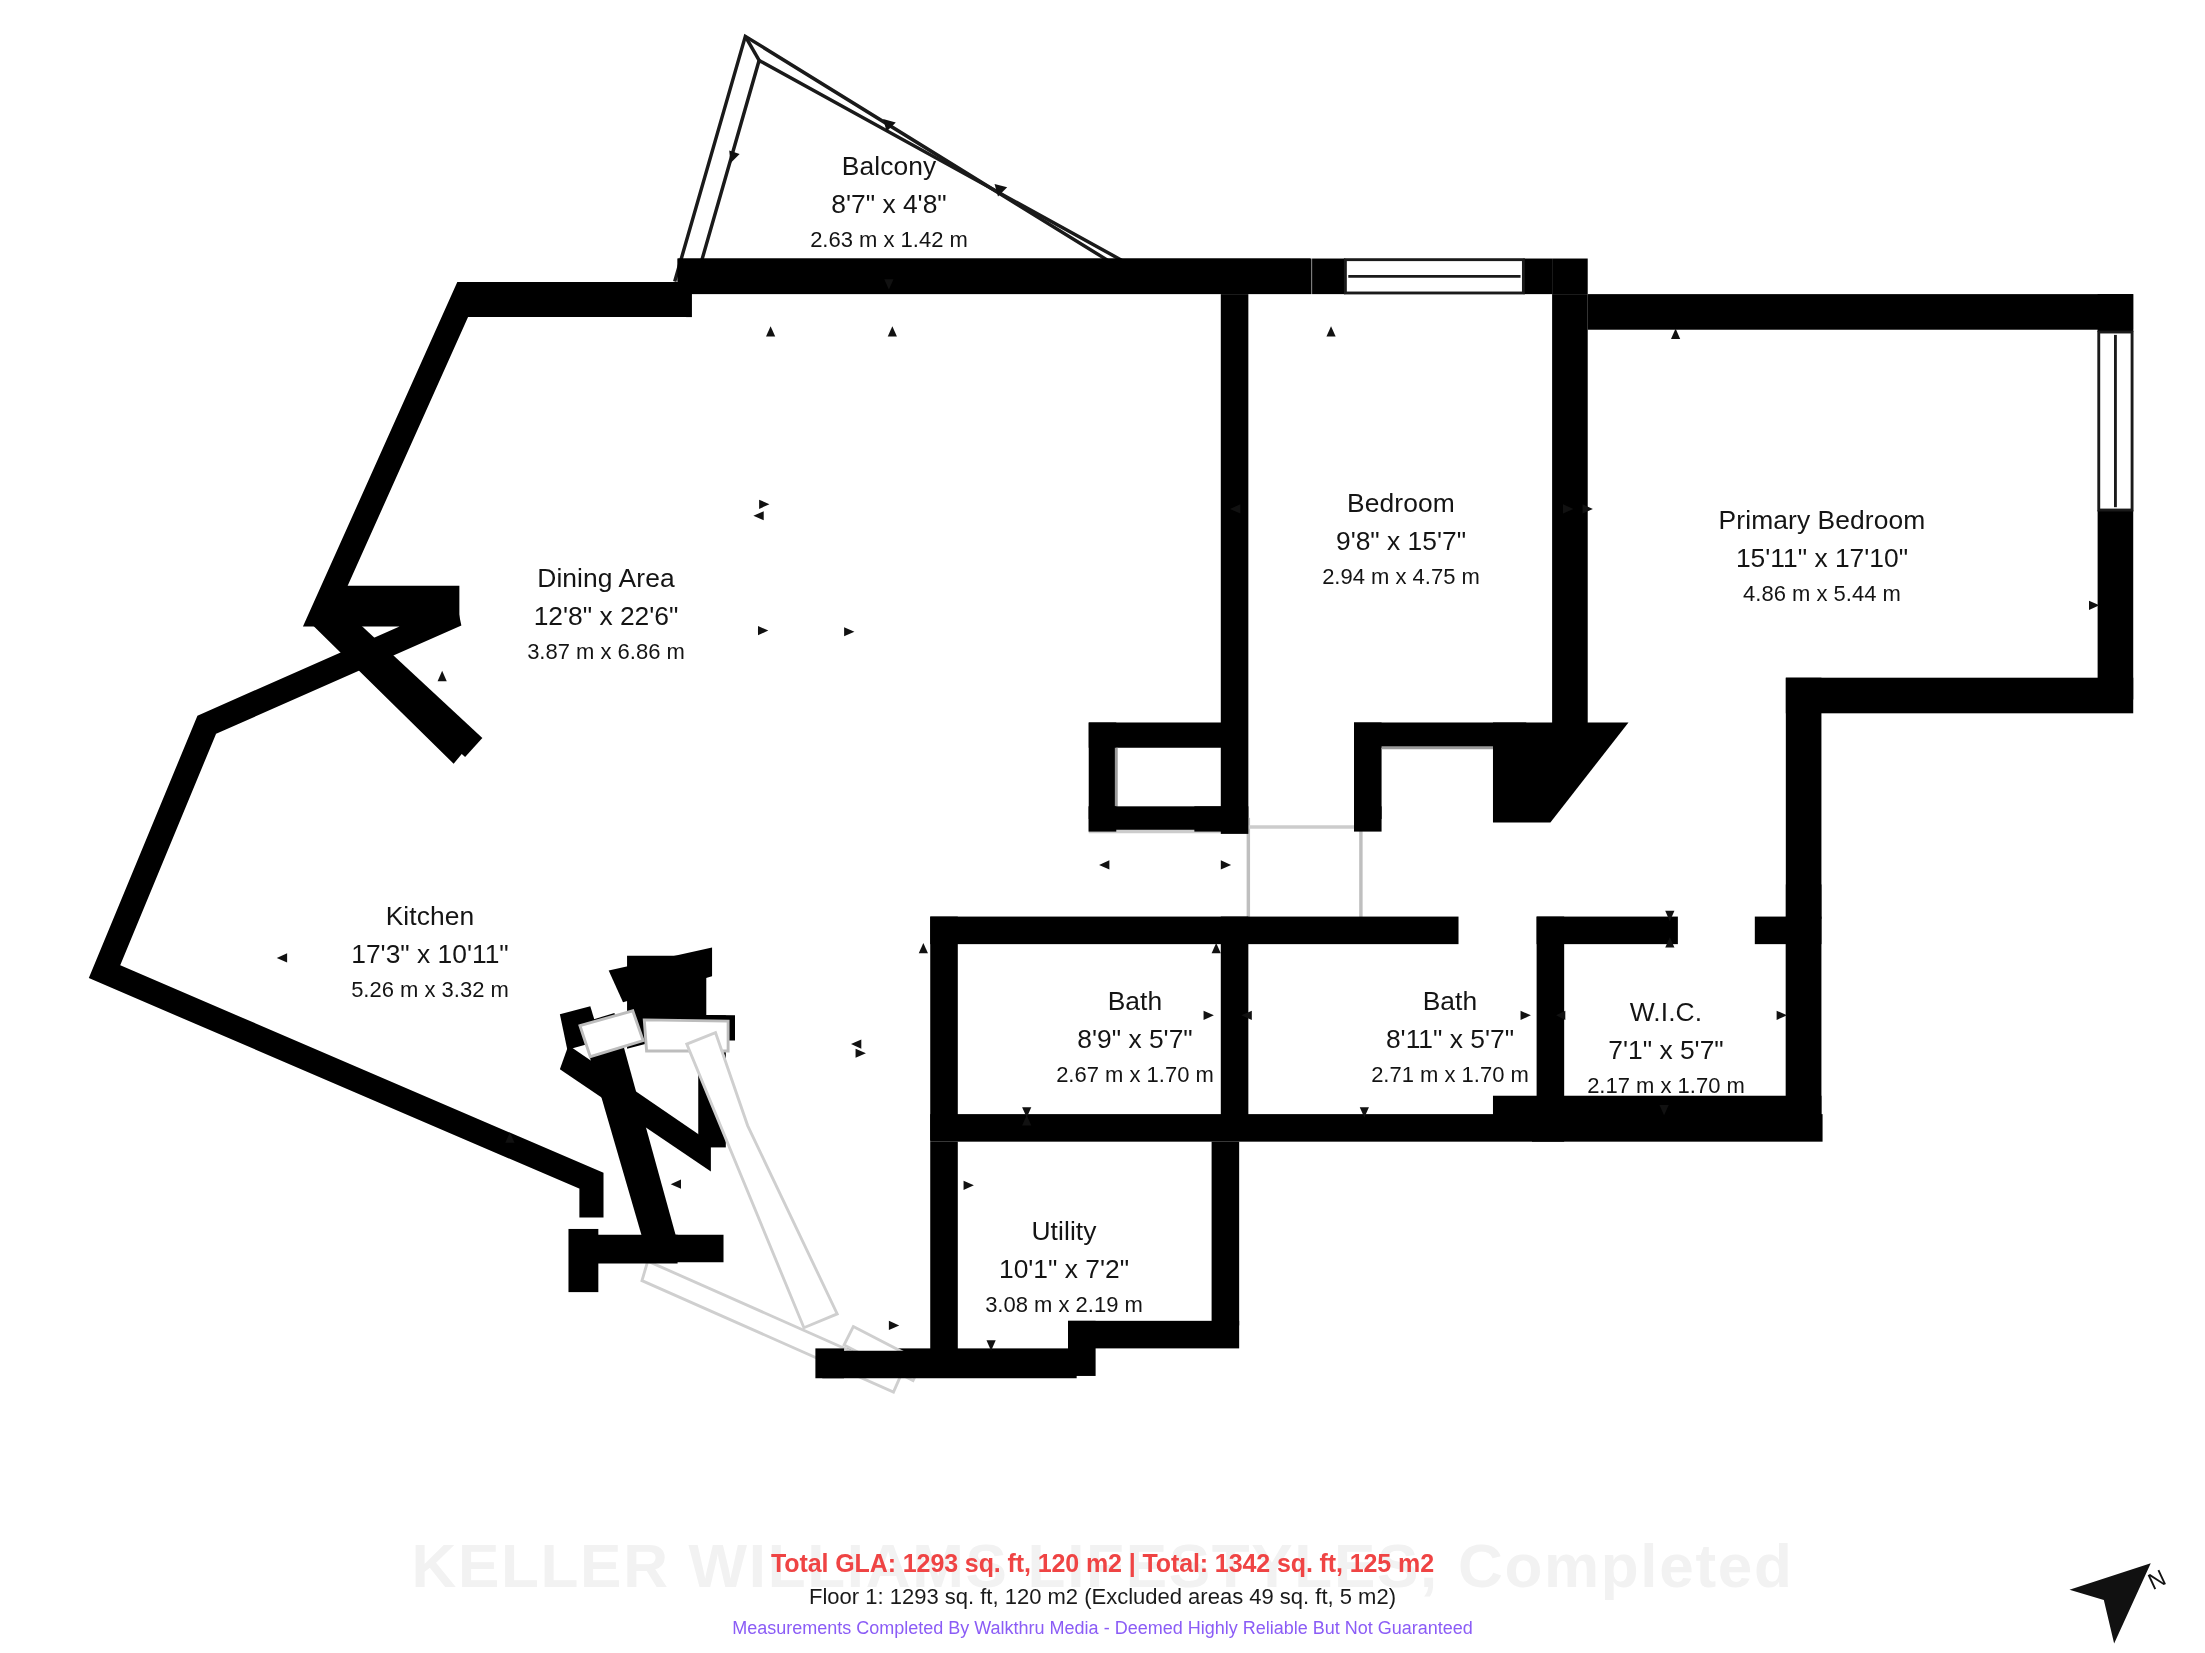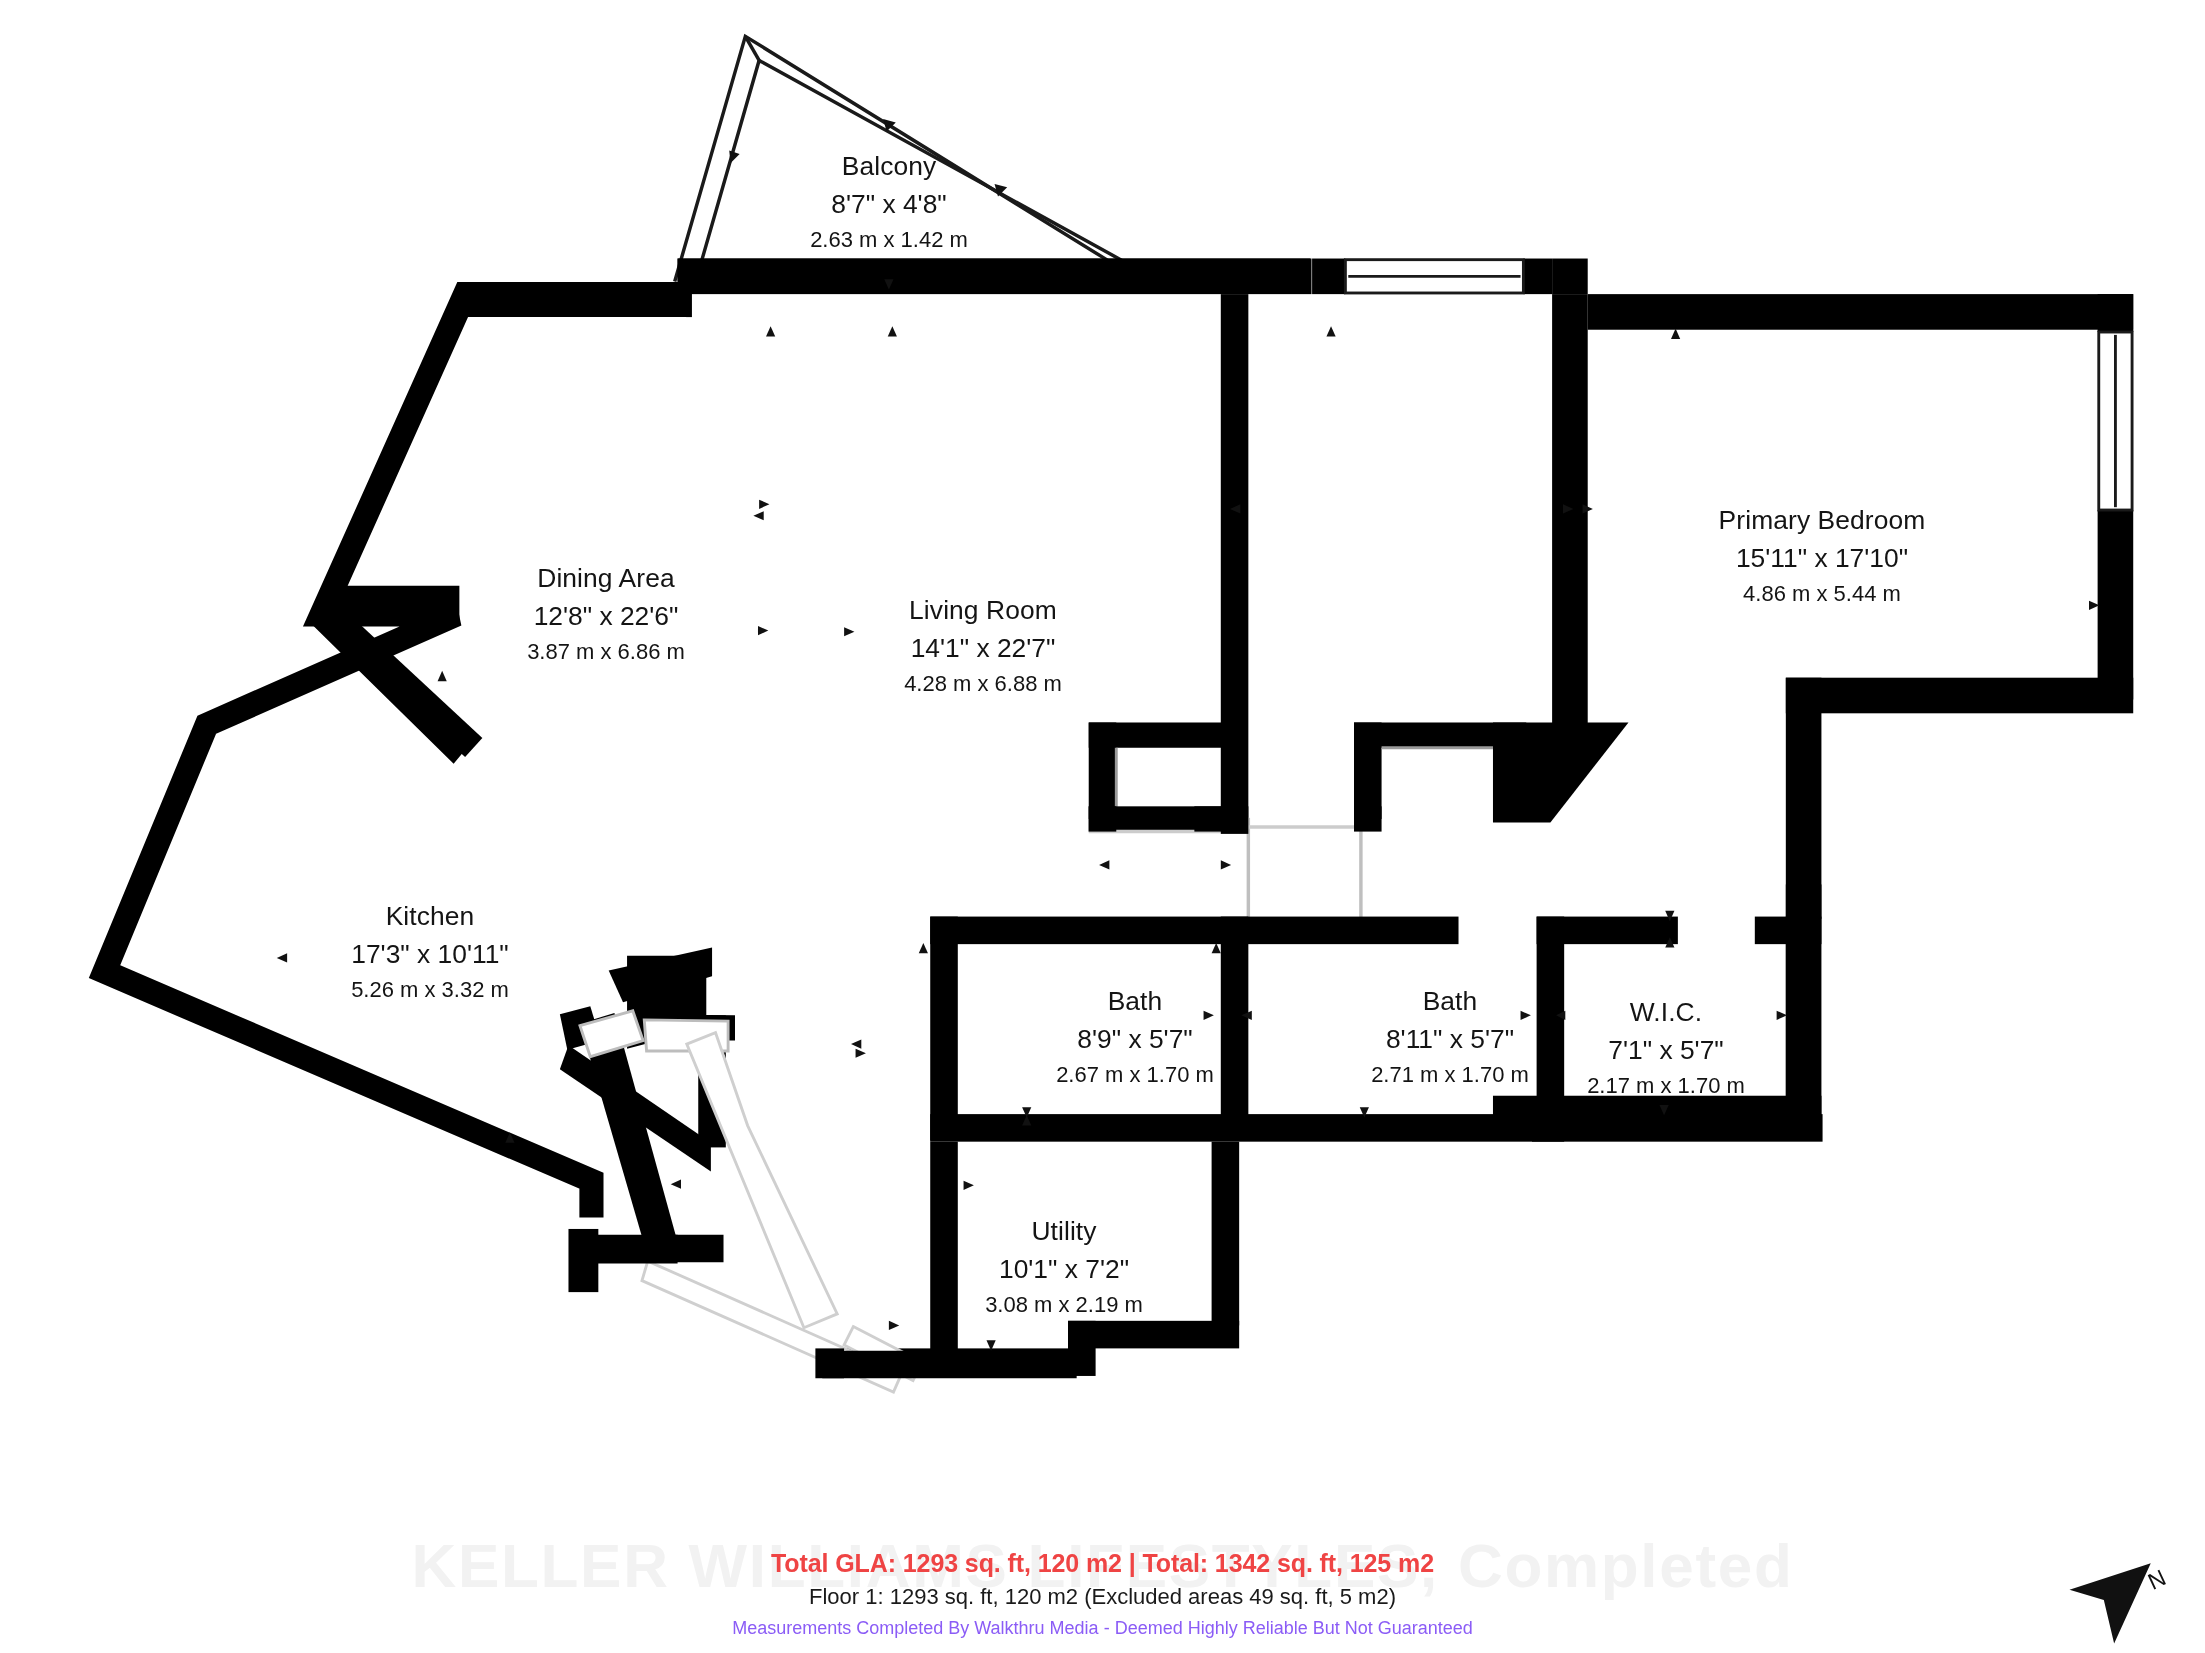--- a/index.html
+++ b/index.html
@@ -322,26 +322,26 @@
     <span class="rl-imp">8'7" x 4'8"</span>
     <span class="rl-met">2.63 m x 1.42 m</span>
   </div>
 
   <div class="room-label" style="left:606px; top:614px;">
     <span class="rl-name">Dining Area</span>
     <span class="rl-imp">12'8" x 22'6"</span>
     <span class="rl-met">3.87 m x 6.86 m</span>
   </div>
 
-  <div class="room-label" style="left:983px; top:646px;">
-    <span class="rl-name">Living Room</span>
-    <span class="rl-imp">14'1" x 22'7"</span>
-    <span class="rl-met">4.28 m x 6.88 m</span>
-  </div>
-
+
+  <div class="room-label" style="left:1401px; top:539px;">
+    <span class="rl-name">Bedroom</span>
+    <span class="rl-imp">9'8" x 15'7"</span>
+    <span class="rl-met">2.94 m x 4.75 m</span>
+  </div>
 
   <div class="room-label" style="left:1822px; top:556px;">
     <span class="rl-name">Primary Bedroom</span>
     <span class="rl-imp">15'11" x 17'10"</span>
     <span class="rl-met">4.86 m x 5.44 m</span>
   </div>
 
   <div class="room-label" style="left:430px; top:952px;">
     <span class="rl-name">Kitchen</span>
     <span class="rl-imp">17'3" x 10'11"</span>

